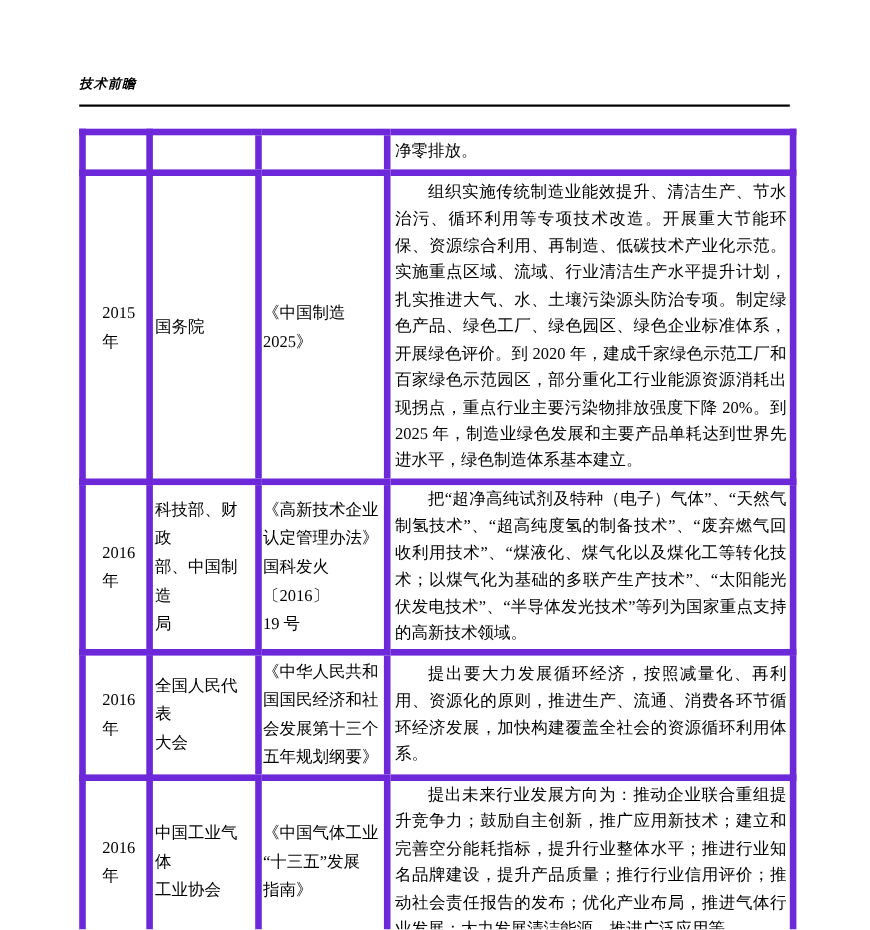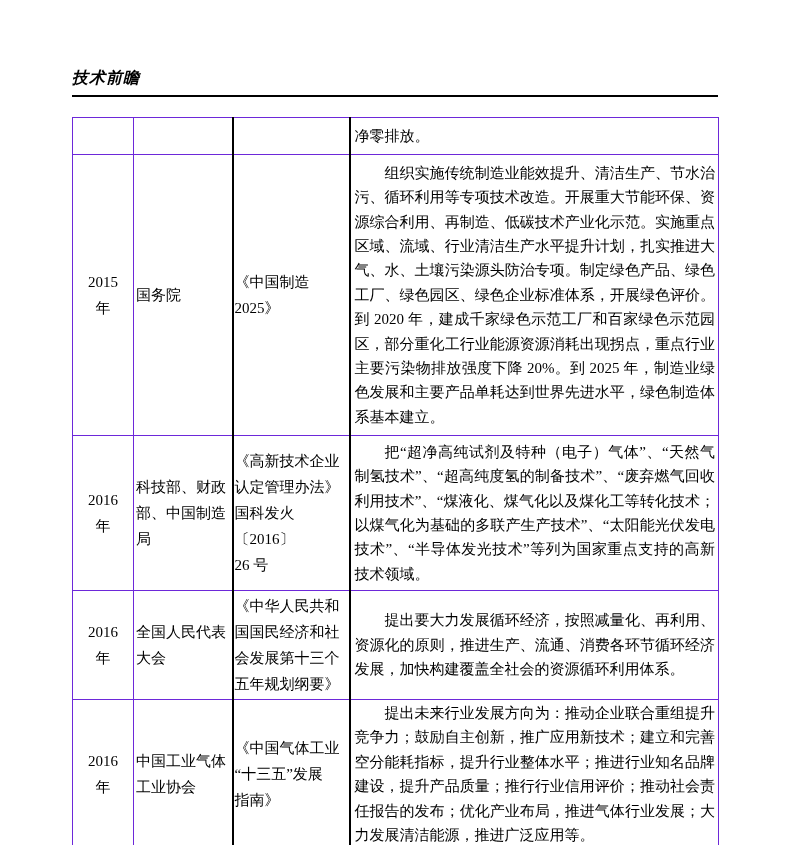--- a/index.html
+++ b/index.html
@@ -15,21 +15,21 @@
   }
   
   .page-header {
     position: absolute;
     left: 72px;
     top: 68px;
     width: 646px;
     display: flex;
     justify-content: space-between;
     align-items: flex-end;
-    font-size: 16px;
+    font-size: 12px;
     font-weight: bold;
     font-style: italic;
     letter-spacing: 1px;
   }
   .header-rule {
     position: absolute;
     left: 72px;
     top: 95px;
     width: 646px;
     border-top: 2px solid #000000;
@@ -45,25 +45,25 @@
     font-size: 15px;
     color: #000000;
     border: 1px solid #000000;
     border-bottom: 3px solid #000000;
   }
   col.c-year { width: 61px; }
   col.c-org  { width: 99px; }
   col.c-doc  { width: 117px; }
   col.c-content { width: 369px; }
   td {
-    border: 1px solid #6d28d9;
+    border: 6px solid #6d28d9;
     vertical-align: middle;
   }
   td.cell-year {
-    text-align: center;
+    text-align: left;
     white-space: pre-line;
     line-height: 26px;
     padding: 2px 15px;
   }
   td.cell-org {
     text-align: left;
     white-space: pre-line;
     line-height: 26px;
     padding: 2px 2px;
     border-right: 2px solid #000000;
@@ -124,21 +124,21 @@
         </td>
       </tr>
       <tr class="r3">
         <td class="cell-year">2016 年</td>
         <td class="cell-org">科技部、财政
 部、中国制造
 局</td>
         <td class="cell-doc">《高新技术企业
 认定管理办法》
 国科发火〔2016〕
-26 号</td>
+19 号</td>
         <td class="cell-content">
           <div class="para">把“超净高纯试剂及特种（电子）气体”、“天然气制氢技术”、“超高纯度氢的制备技术”、“废弃燃气回收利用技术”、“煤液化、煤气化以及煤化工等转化技术；以煤气化为基础的多联产生产技术”、“太阳能光伏发电技术”、“半导体发光技术”等列为国家重点支持的高新技术领域。</div>
         </td>
       </tr>
       <tr class="r4">
         <td class="cell-year">2016 年</td>
         <td class="cell-org">全国人民代表
 大会</td>
         <td class="cell-doc">《中华人民共和
 国国民经济和社

